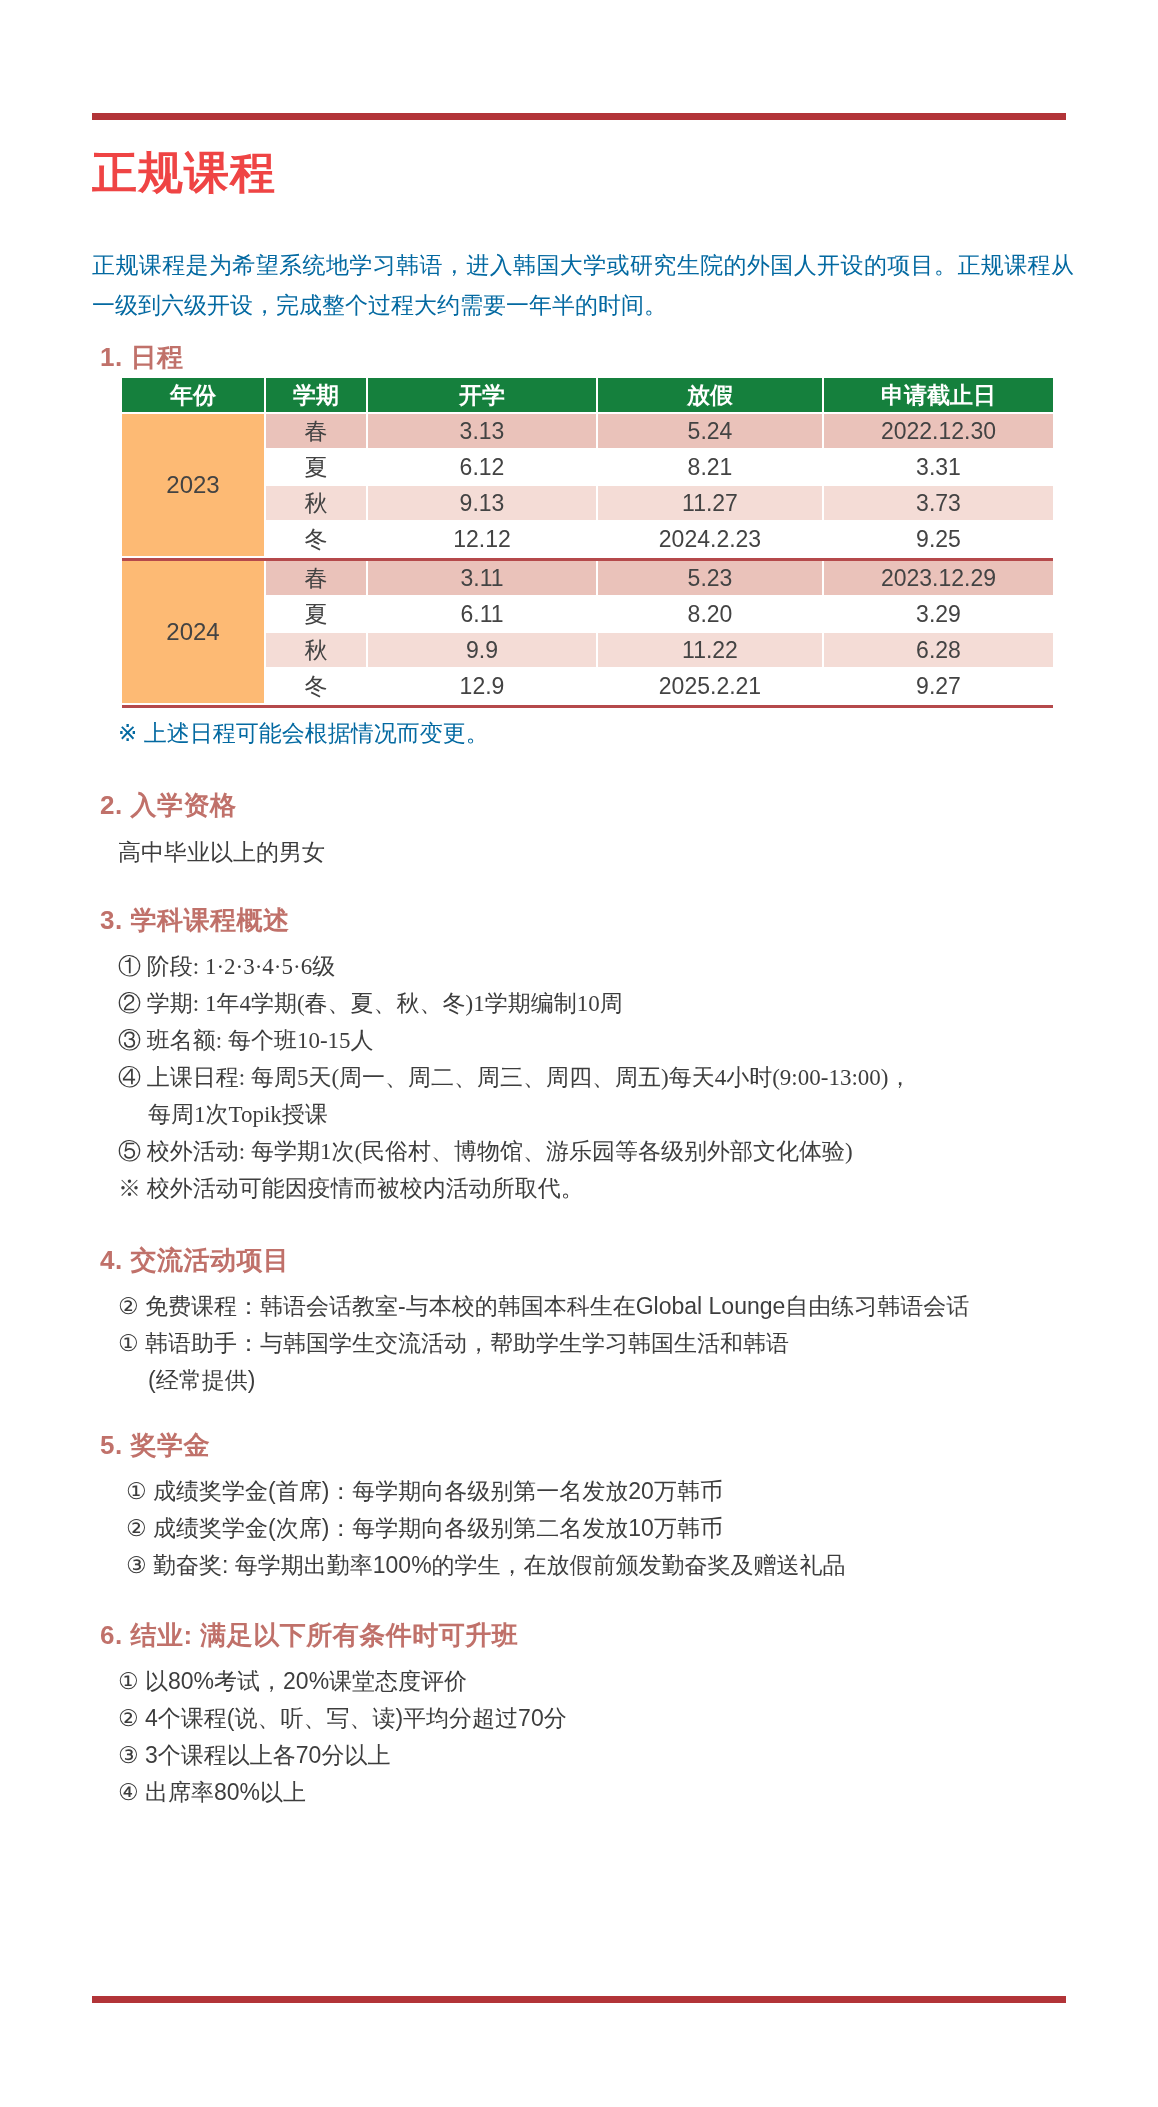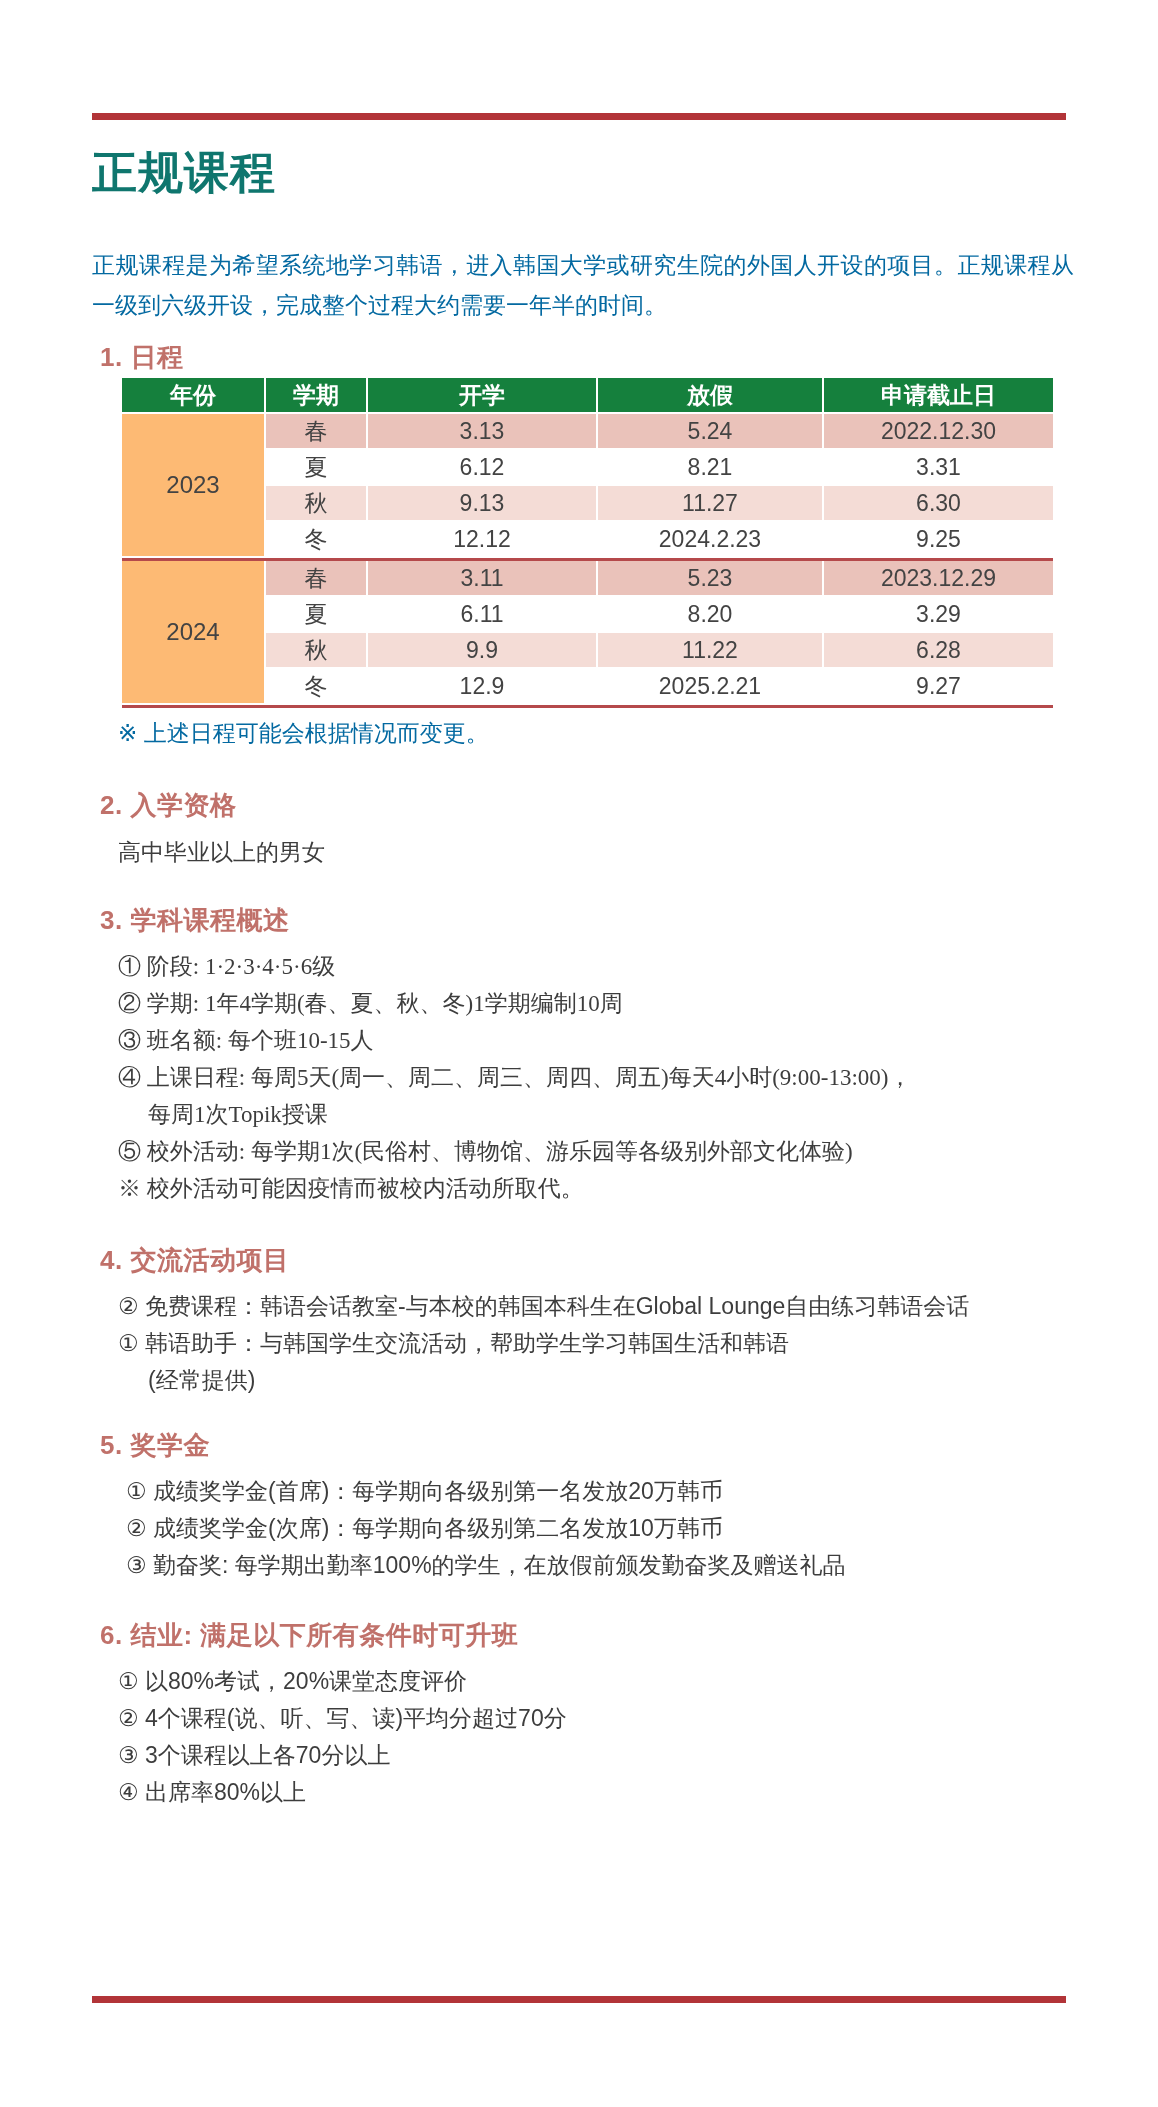--- a/index.html
+++ b/index.html
@@ -9,21 +9,21 @@
     background:#ffffff;
     font-family:"Liberation Sans","DejaVu Sans",sans-serif;
     color:#3d3d3d;
     overflow:hidden;
   }
   .bar{position:absolute;left:92px;width:974px;height:7px;background:#b23438;}
   .bar.top{top:113px;}
   .bar.bottom{top:1996px;}
   .doc-title{
     position:absolute;left:92px;top:143px;
-    font-size:45px;font-weight:bold;color:#0f766e;letter-spacing:1px;
+    font-size:45px;font-weight:bold;color:#ef4444;letter-spacing:1px;
   }
   .intro{
     position:absolute;left:92px;top:222px;width:982px;
     font-size:23px;line-height:40px;color:#0369a1;
     text-align:justify;
   }
   .sec-heading{
     position:absolute;left:100px;
     font-size:26px;font-weight:bold;color:#c0716a;letter-spacing:0.5px;
   }
@@ -97,21 +97,21 @@
       <div class="cell dark">2022.12.30</div>
 
       <div class="cell">夏</div>
       <div class="cell">6.12</div>
       <div class="cell">8.21</div>
       <div class="cell">3.31</div>
 
       <div class="cell light">秋</div>
       <div class="cell light">9.13</div>
       <div class="cell light">11.27</div>
-      <div class="cell light">6.30</div>
+      <div class="cell light">3.73</div>
 
       <div class="cell">冬</div>
       <div class="cell">12.12</div>
       <div class="cell">2024.2.23</div>
       <div class="cell">9.25</div>
     </div>
 
     <div class="divline"></div>
 
     <div class="tbl-grid">

